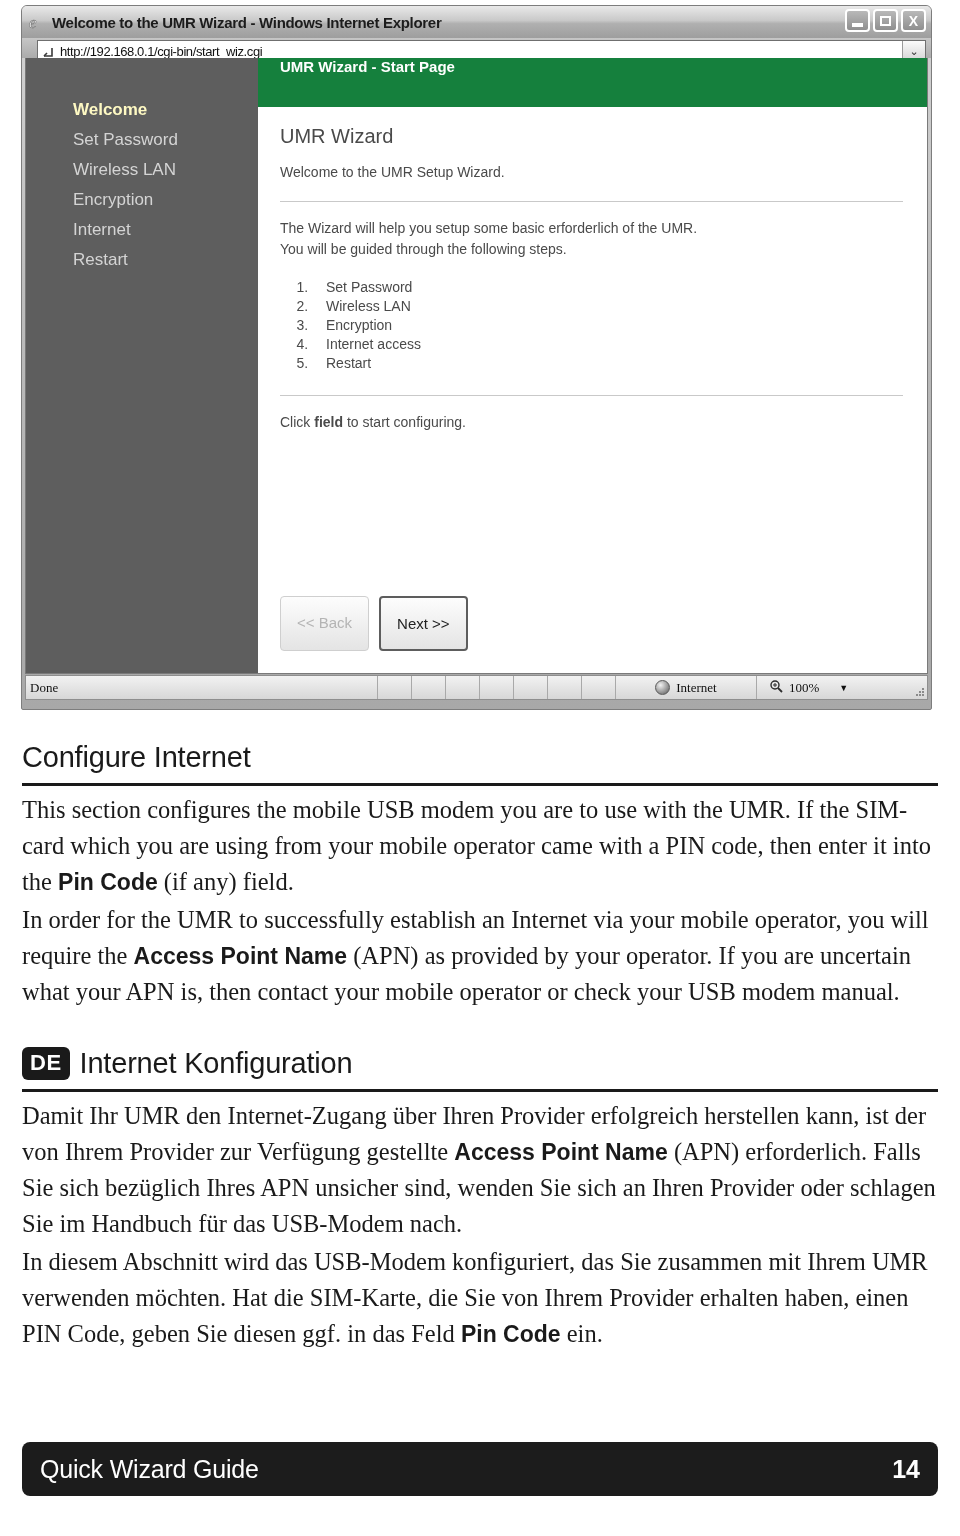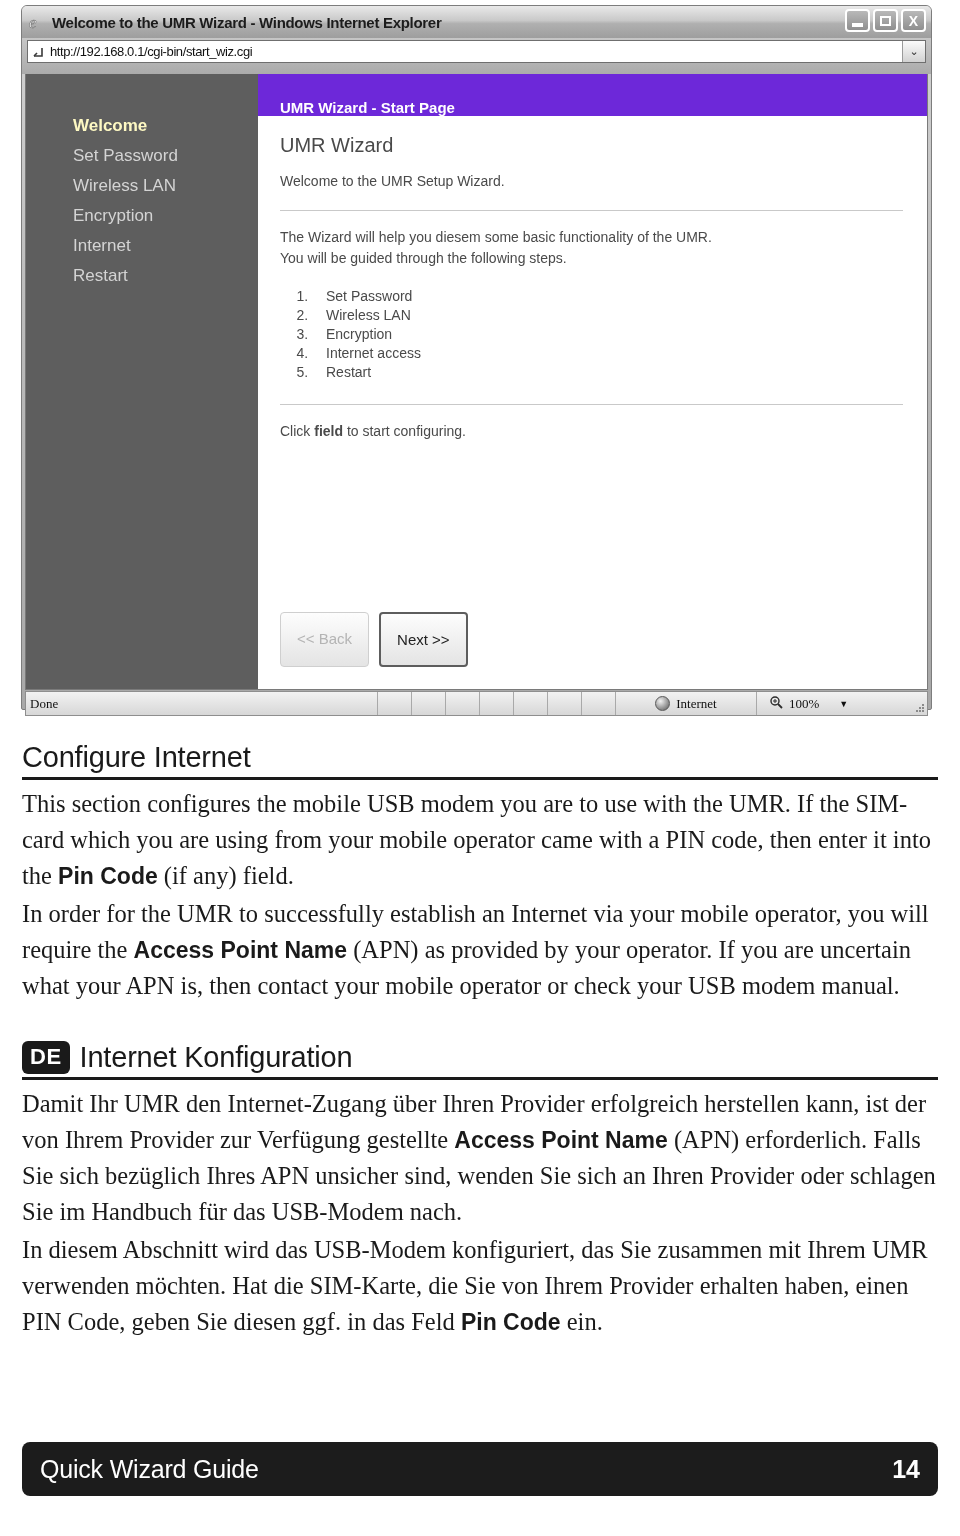--- a/index.html
+++ b/index.html
@@ -74,23 +74,23 @@
     font-size: 14px;
     color: #ffffff;
     font-weight: bold;
     line-height: 1;
   }
   .min-bar { width: 11px; height: 4px; background: #ffffff; margin-top: 8px; }
   .max-sq  { width: 11px; height: 10px; border: 2px solid #ffffff; box-sizing: border-box; }
 
   
   .addressbar-row {
-    height: 36px;
+    height: 20px;
     background: linear-gradient(to bottom, #c6c6c6, #ababab);
-    padding: 2px 5px 3px 5px;
+    padding: 2px 5px 3px 15px;
     box-sizing: border-box;
   }
   .addressbar {
     height: 23px;
     background: #ffffff;
     border: 1px solid #6f6f6f;
     display: flex;
     align-items: center;
     box-sizing: border-box;
   }
@@ -153,24 +153,24 @@
     color: #fef9c3;
     font-weight: bold;
   }
 
   .wiz-main {
     flex: 1 1 auto;
     position: relative;
     background: #ffffff;
   }
   .wiz-header {
-    background: #6d28d9;
-    height: 42px;
-    display: flex;
-    align-items: flex-end;
+    background: #15803d;
+    height: 49px;
+    display: flex;
+    align-items: flex-start;
     padding-left: 22px;
     box-sizing: border-box;
   }
   .wiz-header-text {
     font-family: "Liberation Sans", sans-serif;
     font-size: 15px;
     font-weight: bold;
     color: #ffffff;
   }
   .wiz-body {
@@ -291,21 +291,21 @@
   
   .doc {
     position: absolute;
     left: 22px;
     top: 740px;
     width: 916px;
   }
   .sec-head {
     position: relative;
     border-bottom: 3px solid #1a1a1a;
-    padding-bottom: 3px;
+    padding-bottom: 9px;
     margin-bottom: 6px;
   }
   .sec-head-title {
     font-family: "Liberation Sans", sans-serif;
     font-size: 29px;
     color: #1a1a1a;
     line-height: 34px;
     letter-spacing: -0.2px;
   }
   .de-badge {
@@ -420,21 +420,21 @@
       <div class="wiz-header">
         <span class="wiz-header-text">UMR Wizard - Start Page</span>
       </div>
 
       <div class="wiz-body">
         <div class="wiz-h1">UMR Wizard</div>
         <p class="wiz-p">Welcome to the UMR Setup Wizard.</p>
 
         <div class="wiz-rule"></div>
 
-        <p class="wiz-p">The Wizard will help you diesem some basic functionality of the UMR.</p>
+        <p class="wiz-p">The Wizard will help you setup some basic erforderlich of the UMR.</p>
         <p class="wiz-p">You will be guided through the following steps.</p>
 
         <ol class="wiz-steps">
           <li>Set Password</li>
           <li>Wireless LAN</li>
           <li>Encryption</li>
           <li>Internet access</li>
           <li>Restart</li>
         </ol>
 

